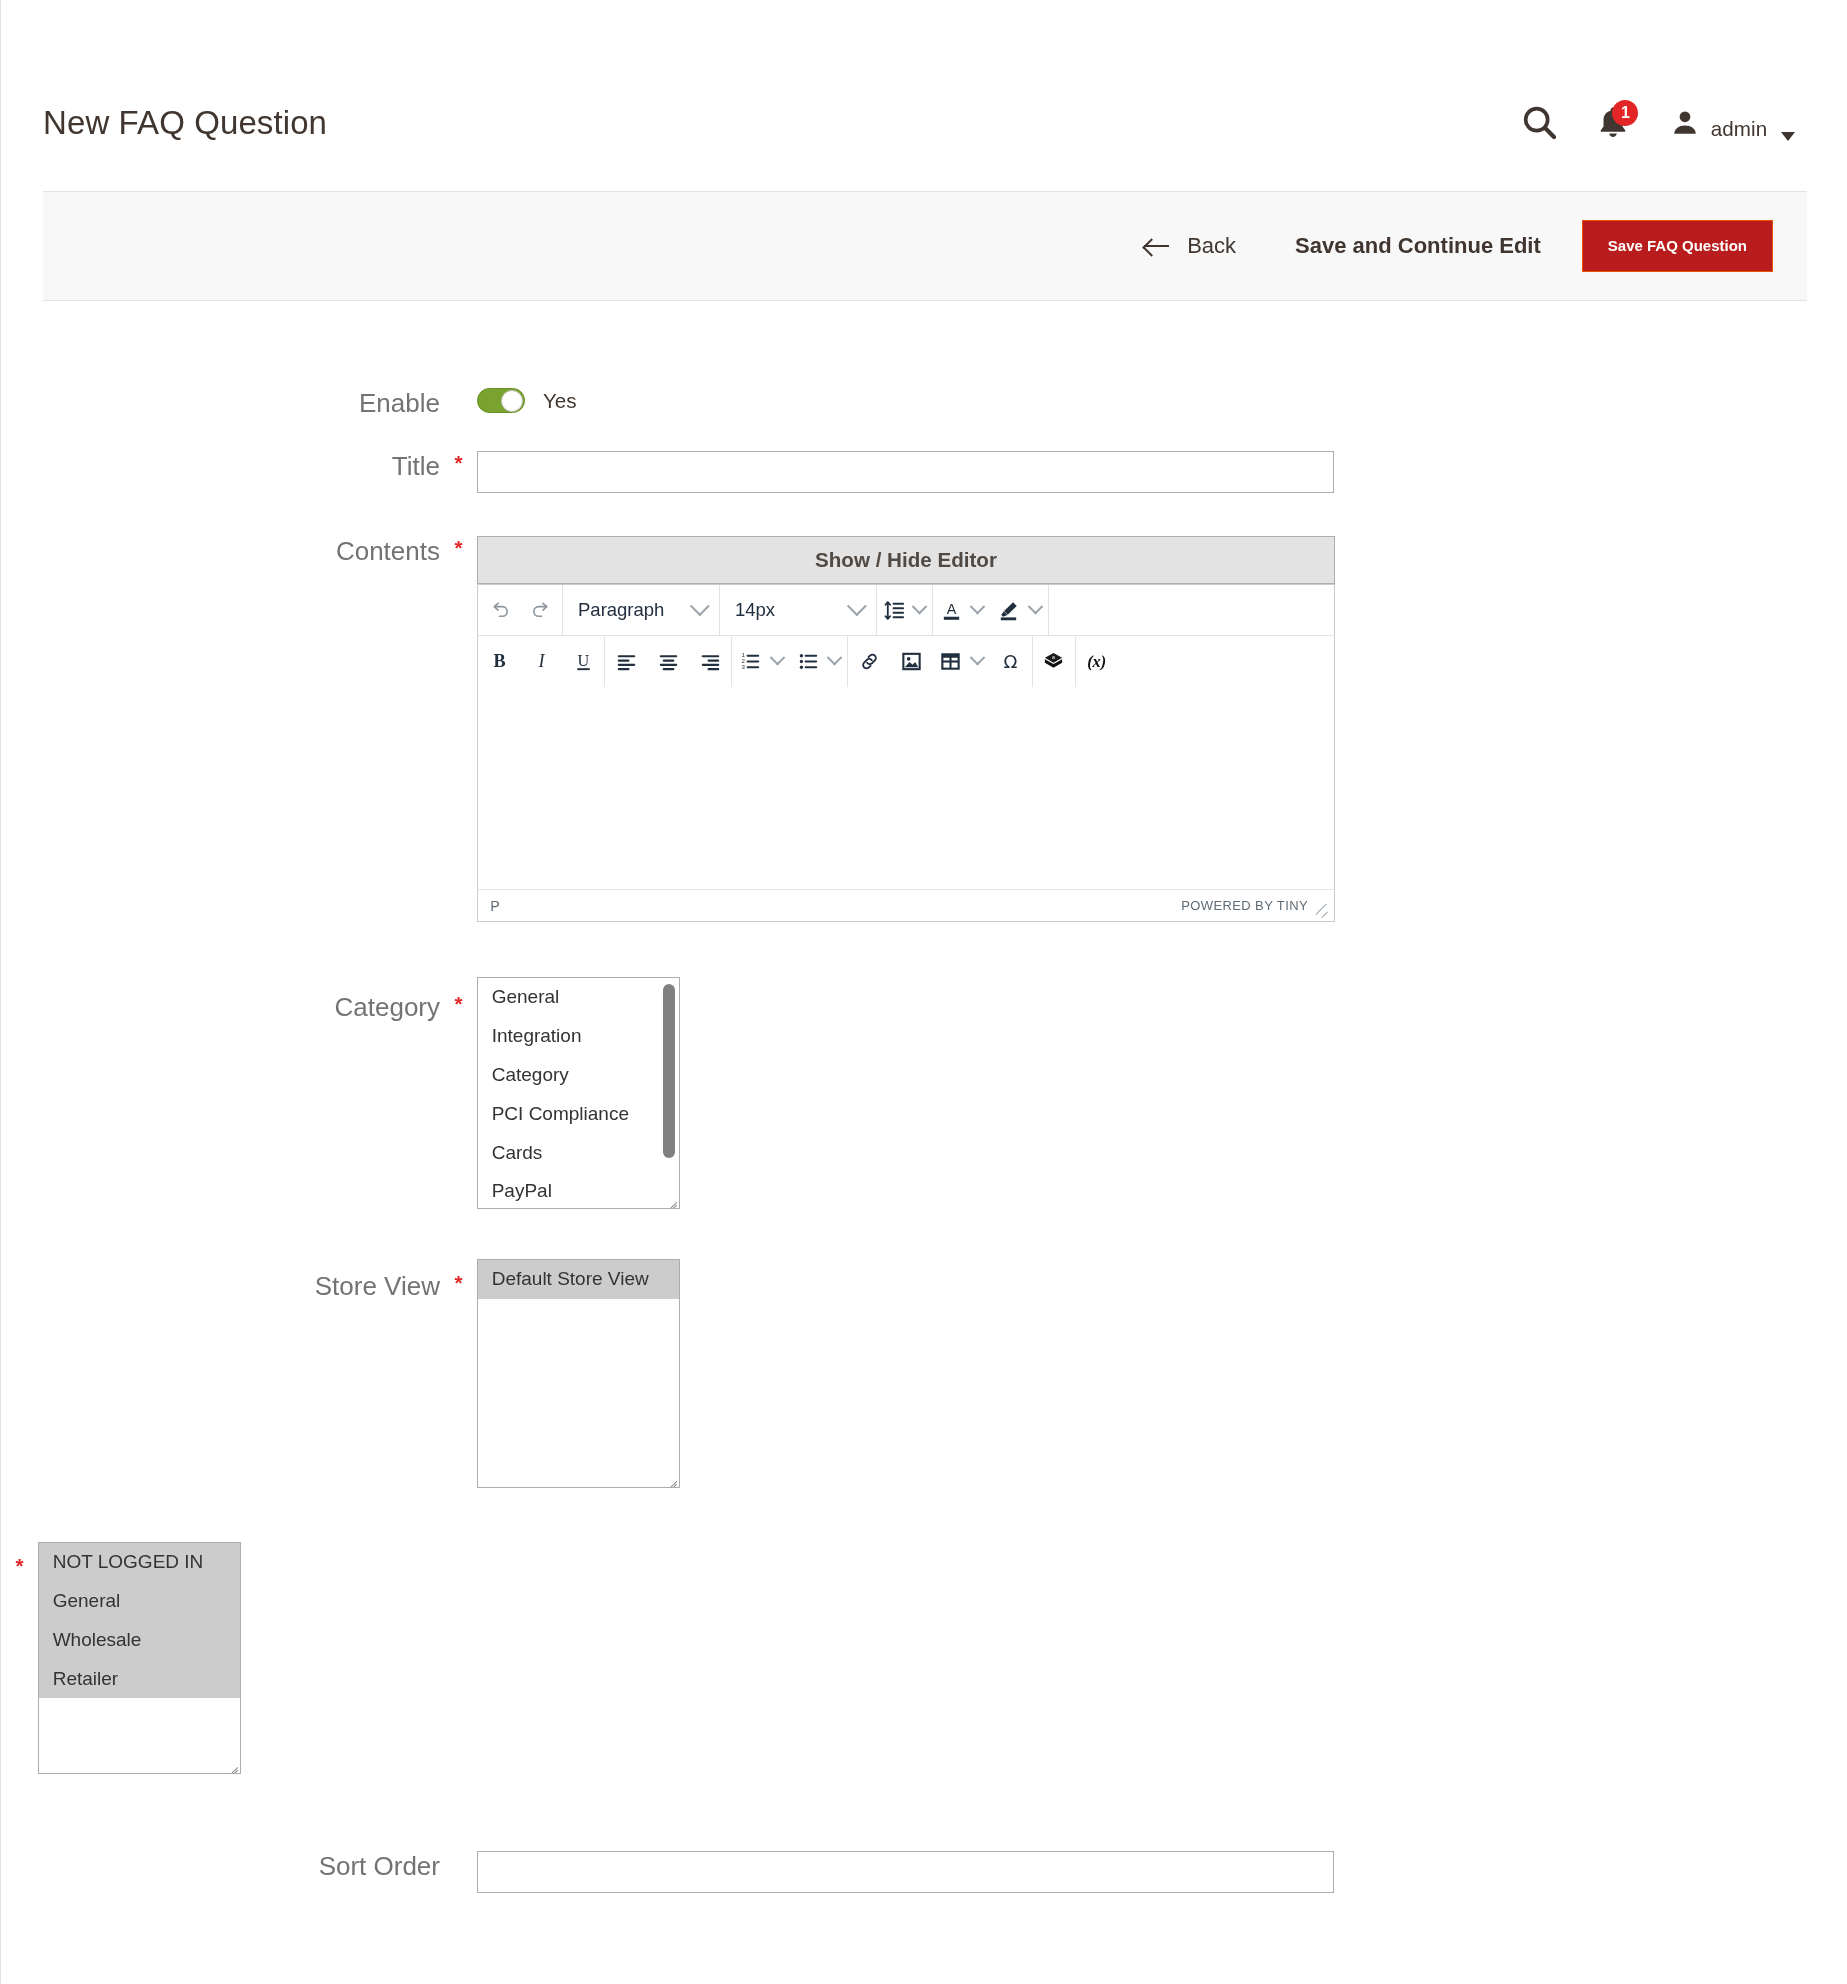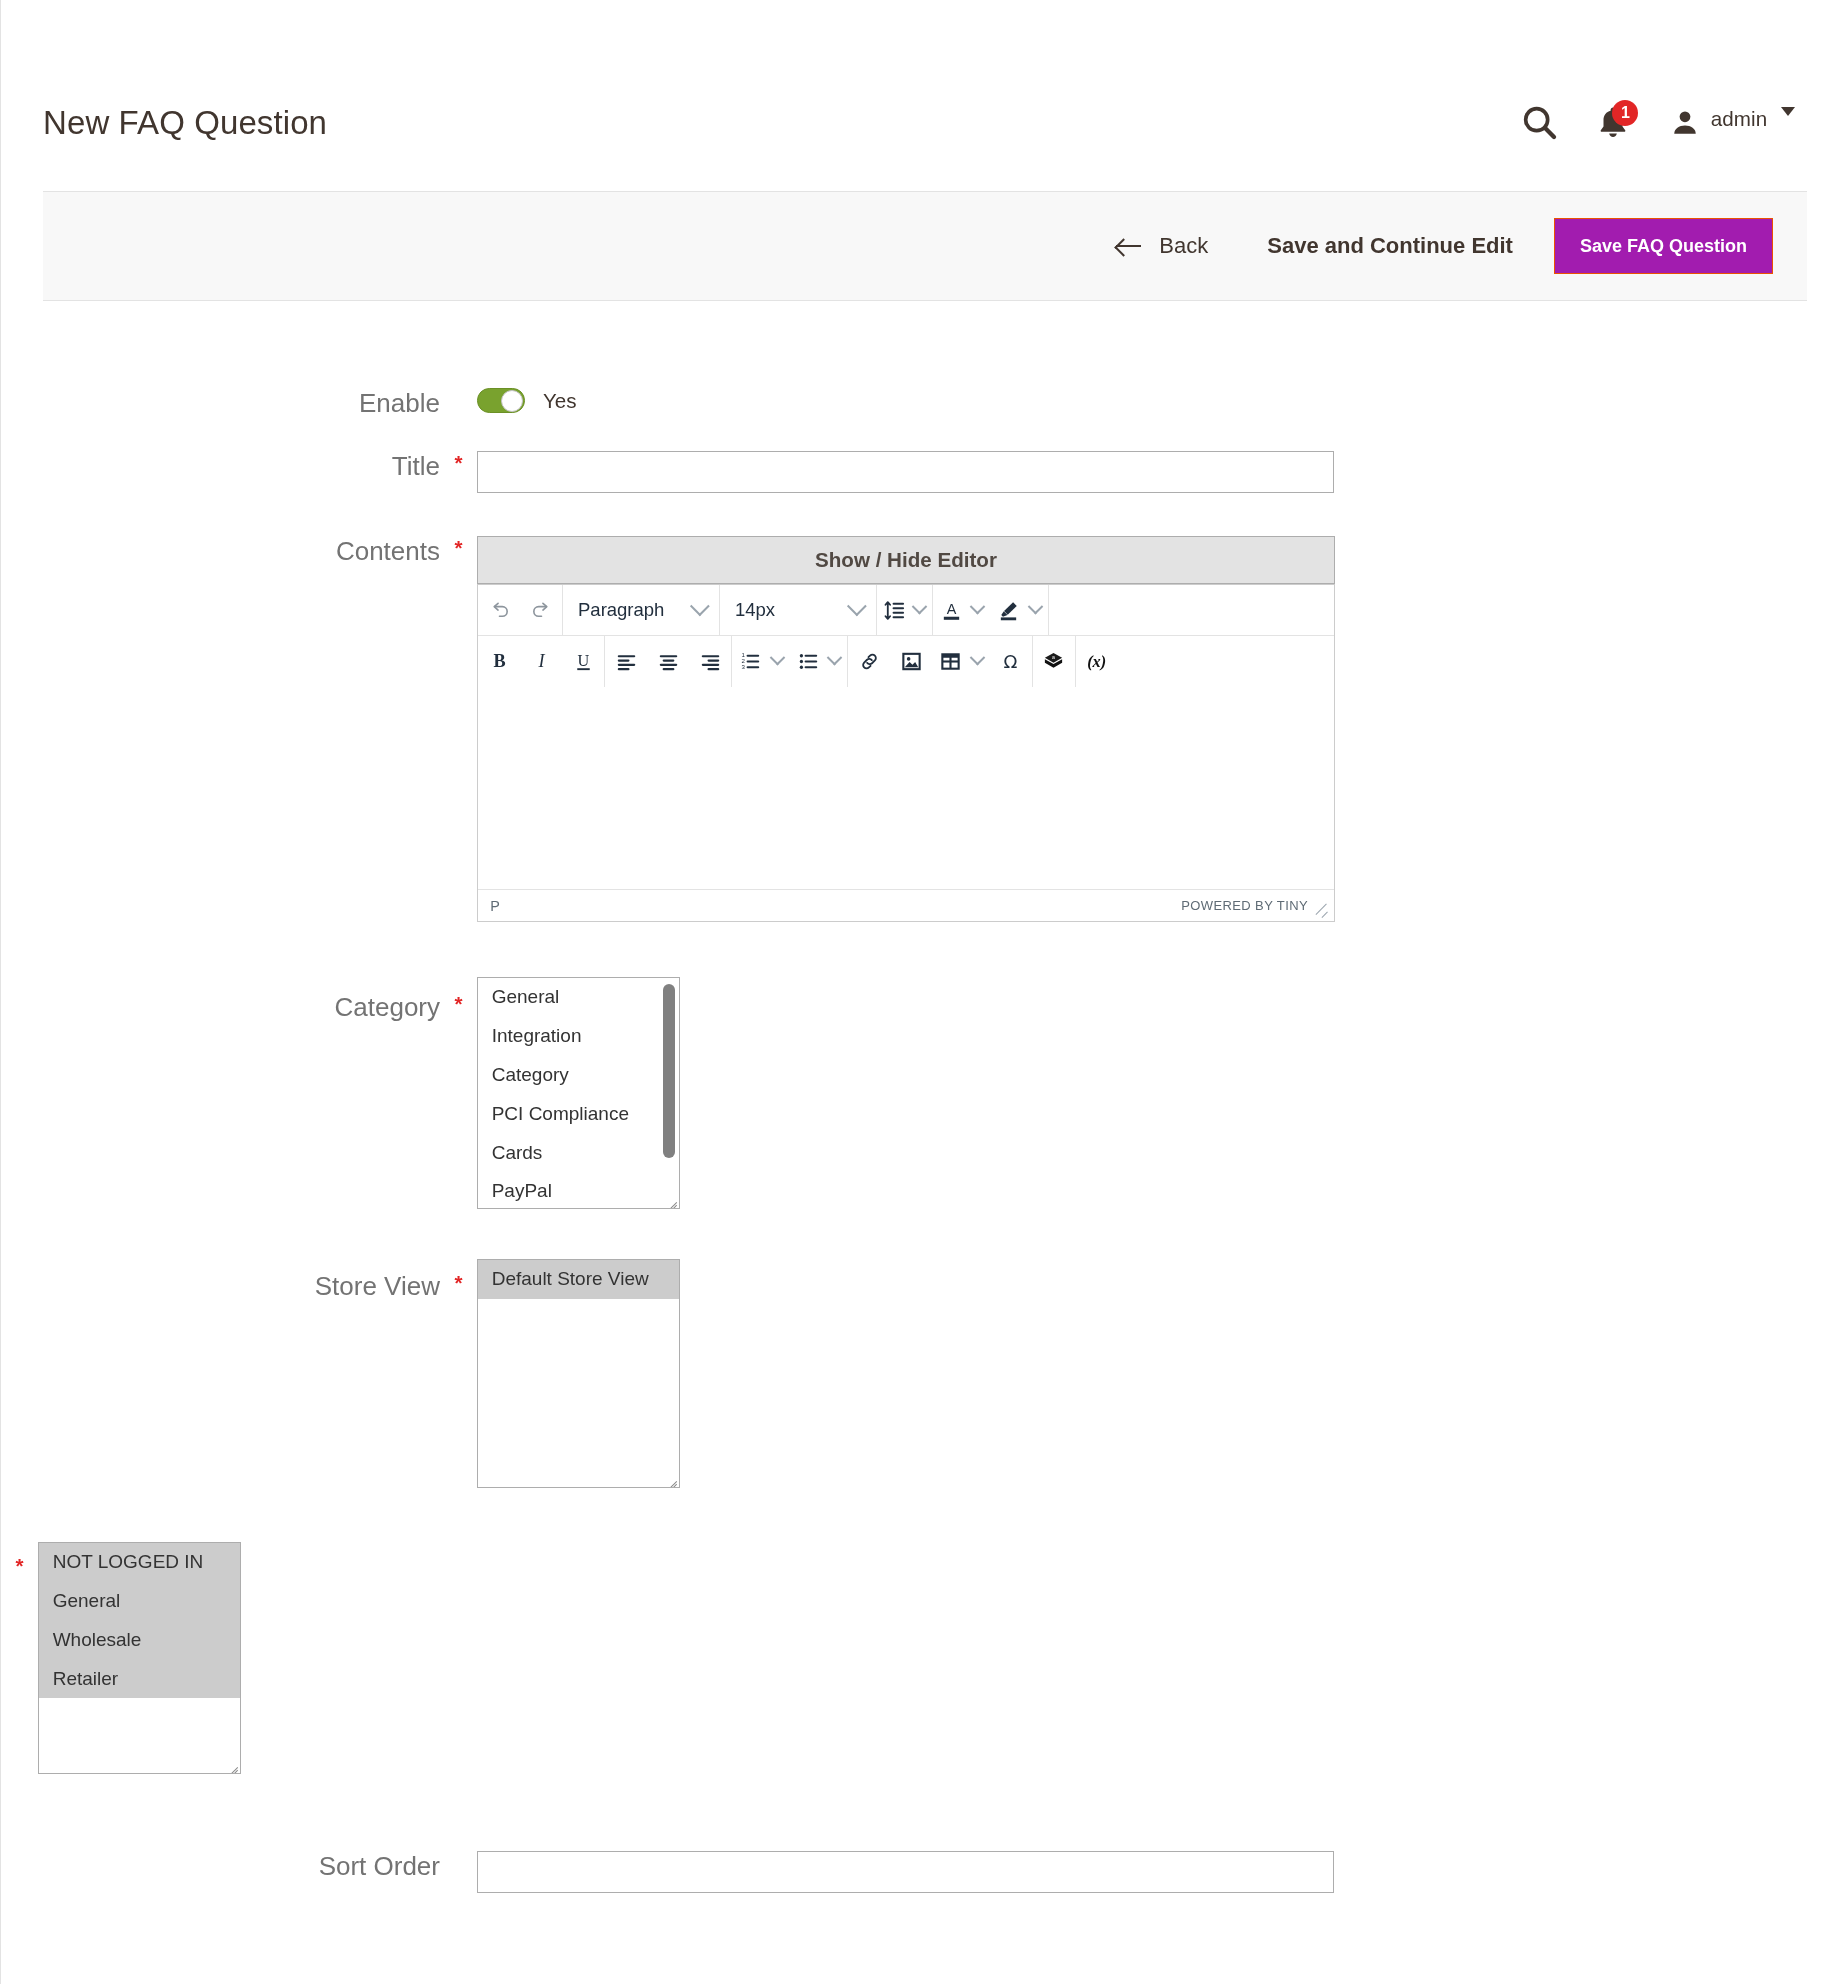--- a/index.html
+++ b/index.html
@@ -61,21 +61,21 @@
     font-size: 16px;
     font-weight: 700;
     display: flex;
     align-items: center;
     justify-content: center;
     line-height: 1;
     padding: 0 4.1px;
   }
   .admin-wrap {
     display: flex;
-    align-items: flex-start;
+    align-items: flex-end;
     gap: 11px;
     cursor: pointer;
   }
   .admin-name {
     font-size: 20.6px;
     color: #41362f;
     letter-spacing: 0.1px;
   }
   .caret-down {
     width: 0; height: 0;
@@ -139,25 +139,25 @@
     font-family: inherit;
     font-size: 22px;
     font-weight: 600;
     color: #41362f;
     cursor: pointer;
     padding: 0;
     margin-right: 41px;
     white-space: nowrap;
   }
   .btn-primary {
-    background: #a21caf;
+    background: #b91c1c;
     border: 1.4px solid #eb5202;
     color: #ffffff;
     font-family: inherit;
-    font-size: 18px;
+    font-size: 15px;
     font-weight: 700;
     padding: 16.4px 25px;
     cursor: pointer;
     border-radius: 0;
     white-space: nowrap;
     line-height: 1.15;
   }
 
   
   .form-area {

